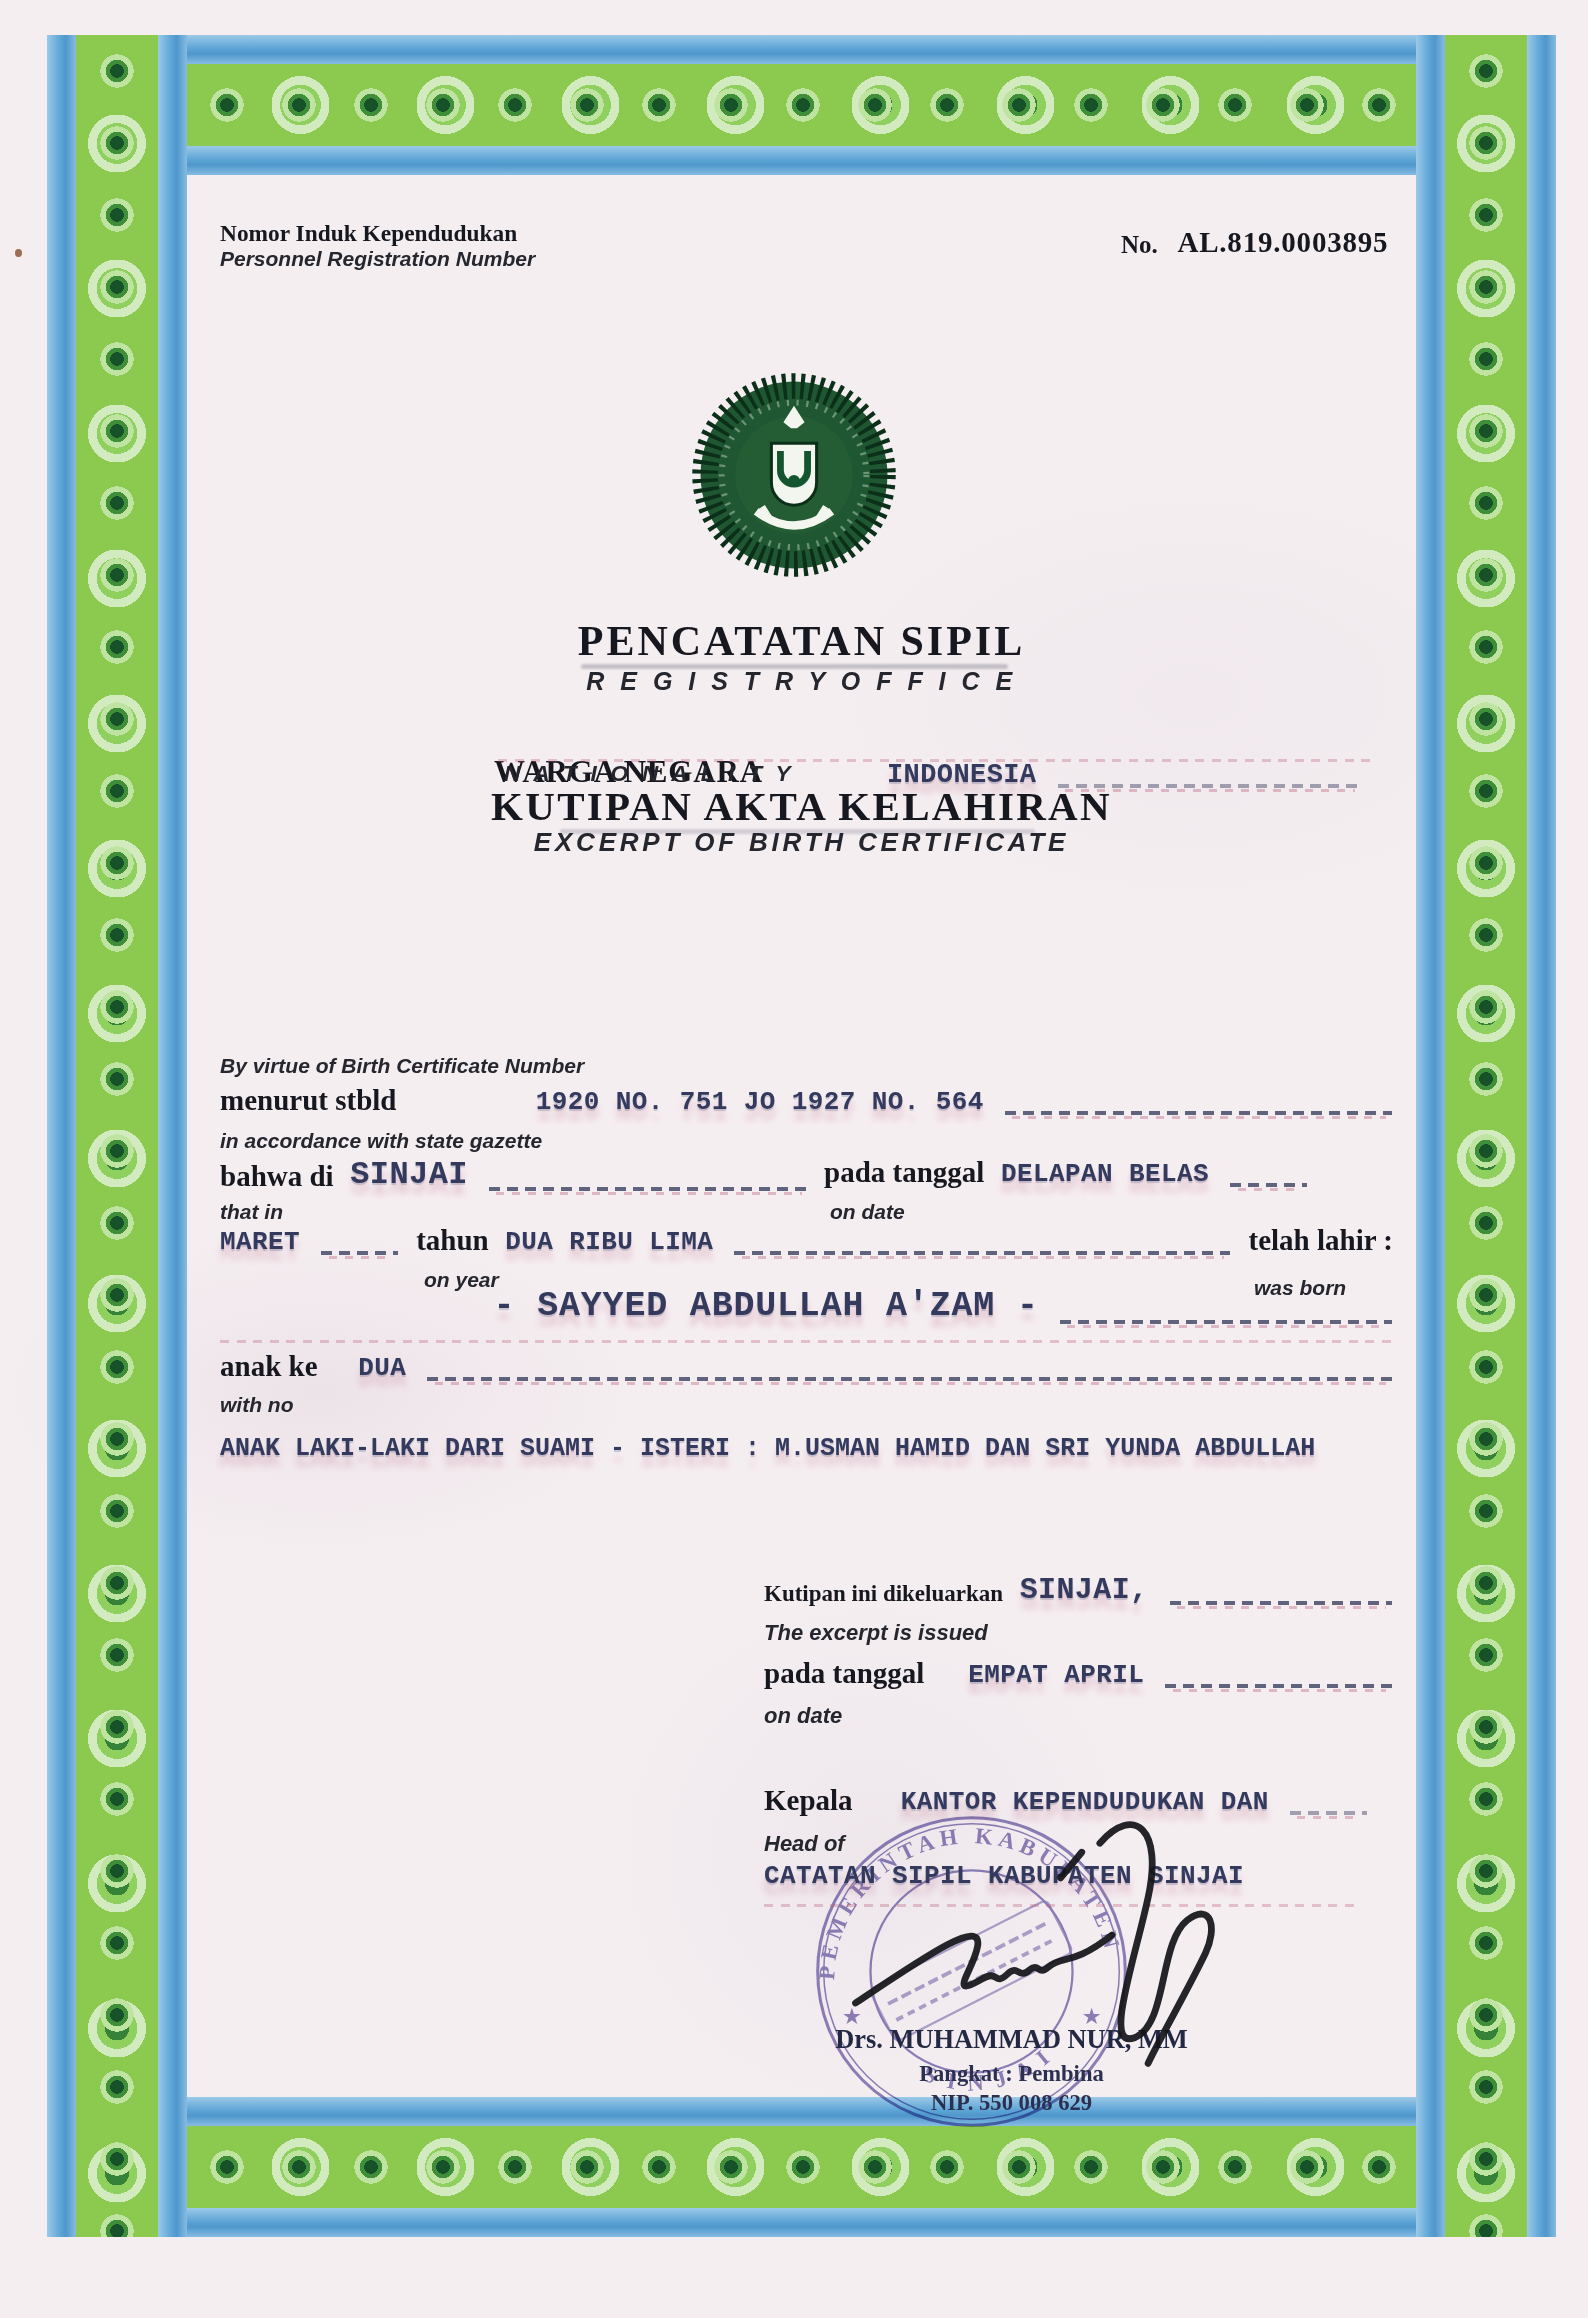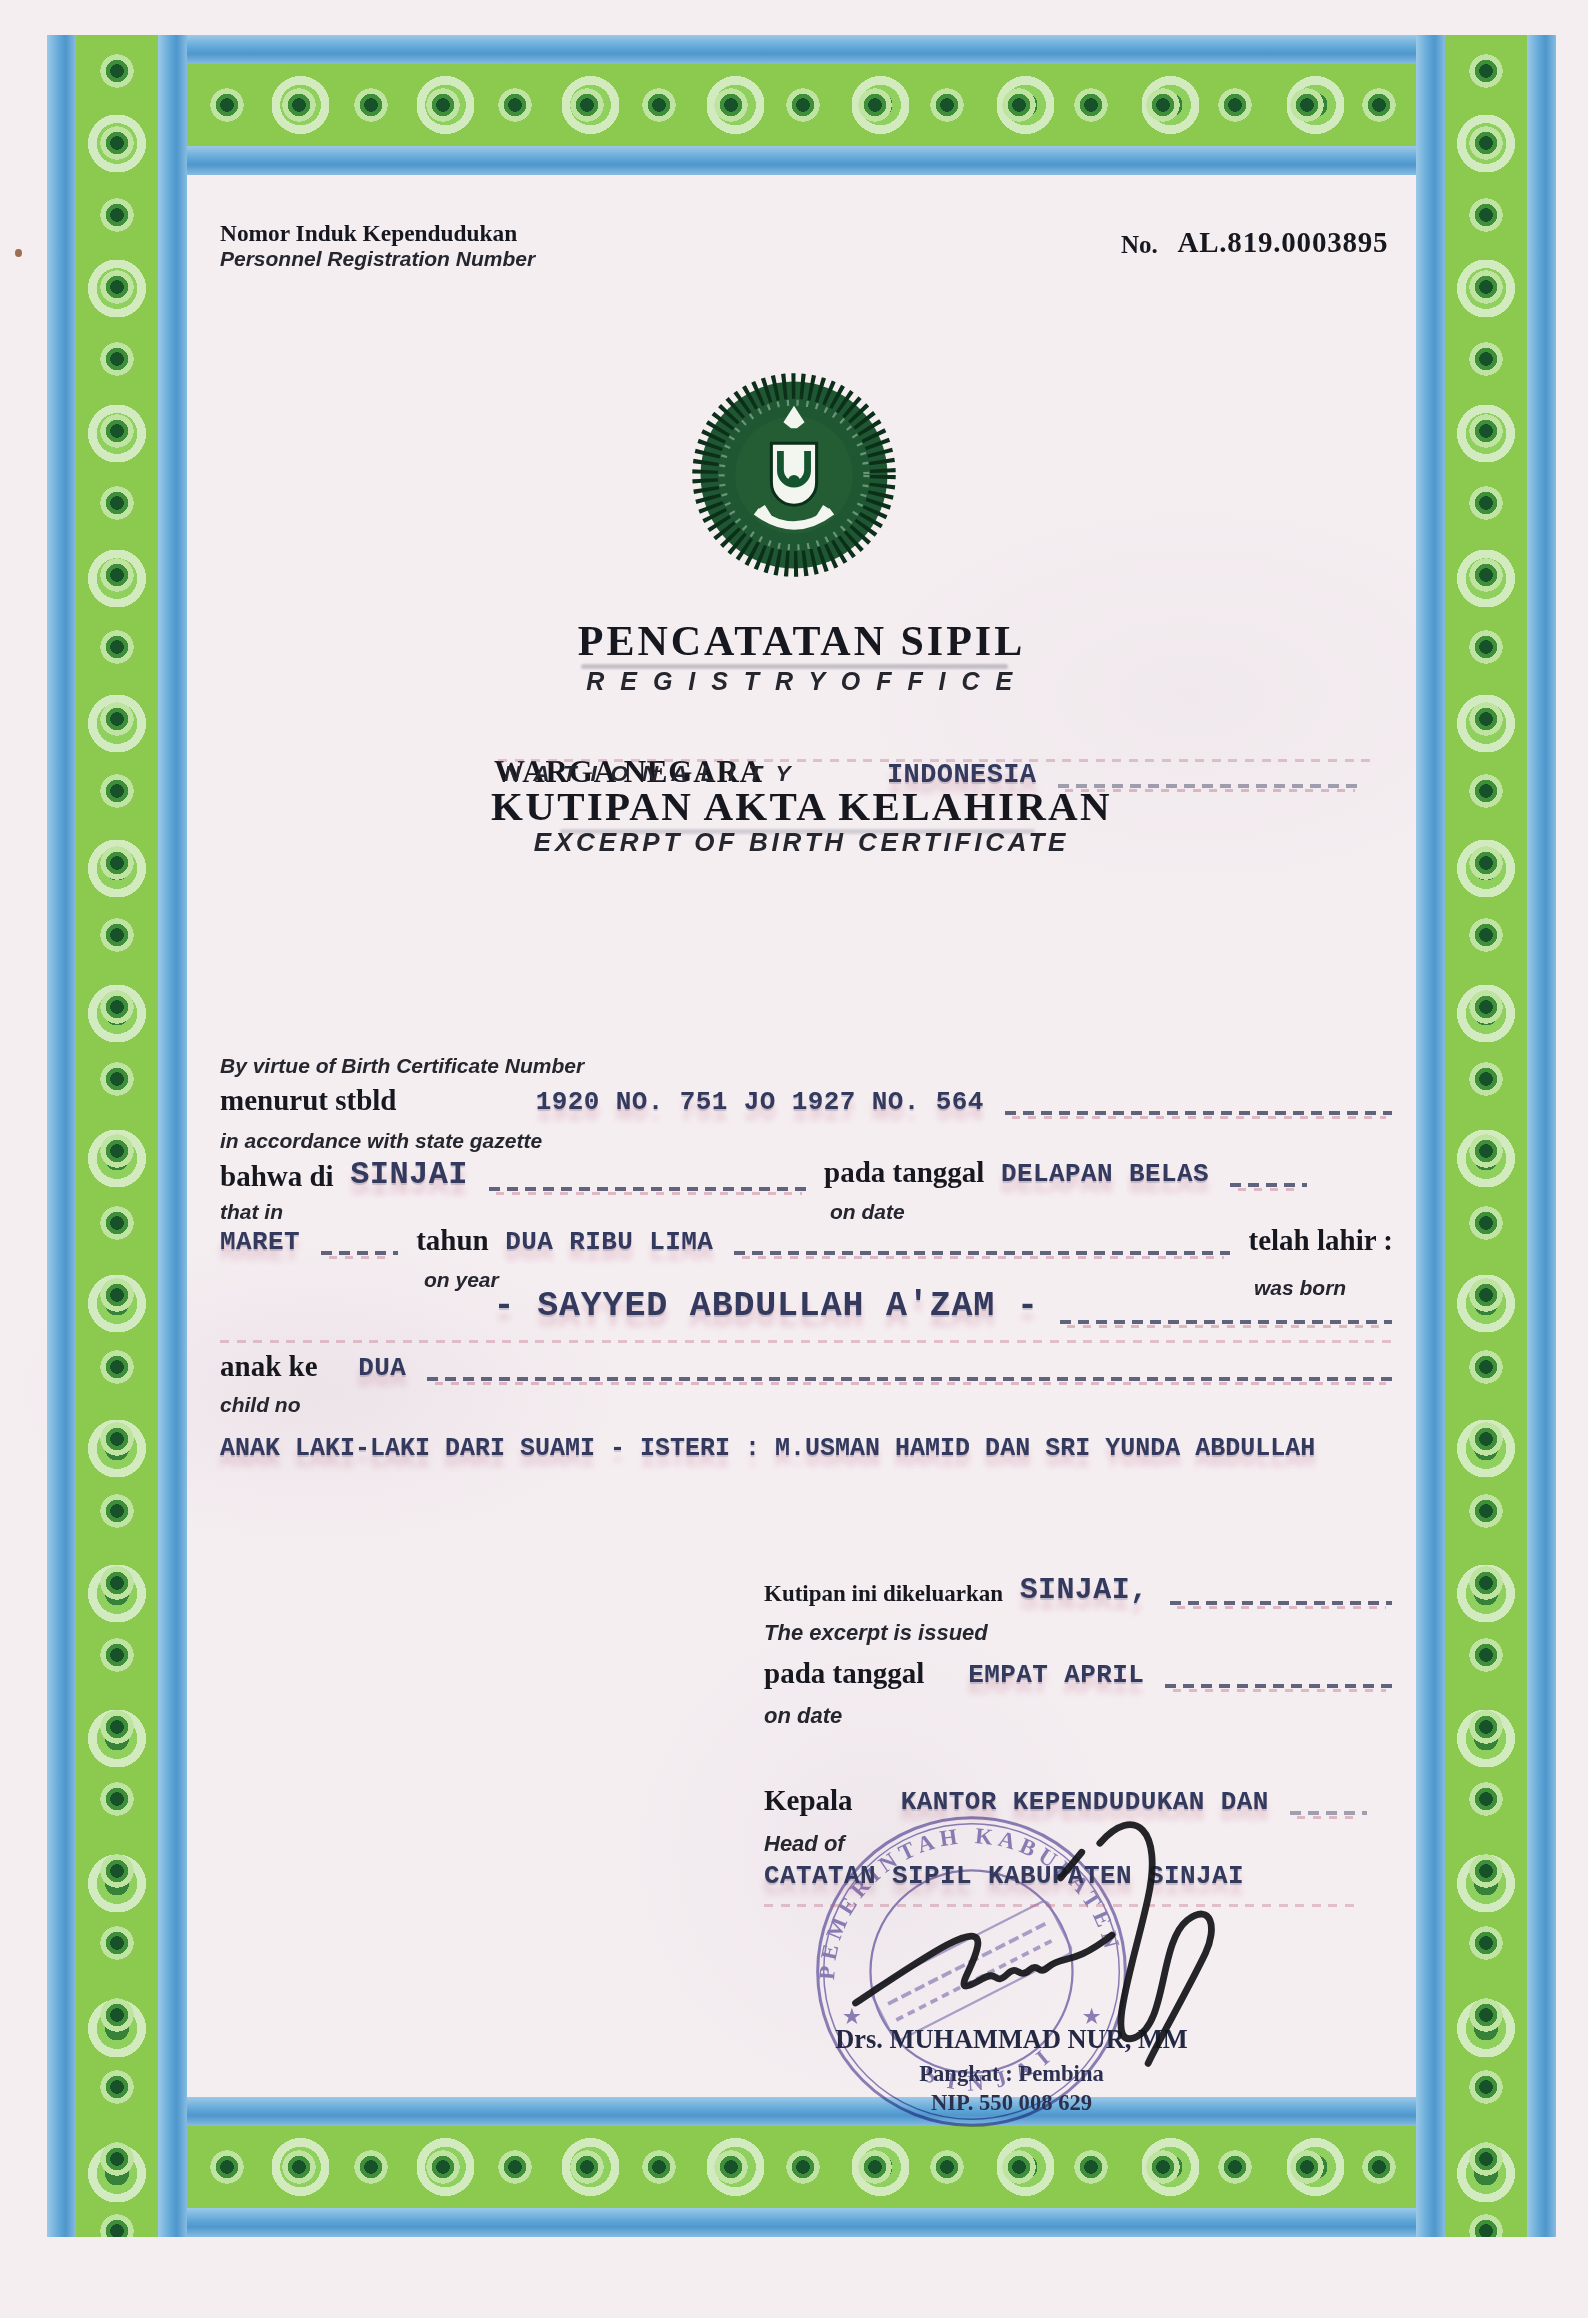--- a/index.html
+++ b/index.html
@@ -170,21 +170,21 @@
     <span class="fill"></span>
   </div>
   <div class="pinkline" style="left:220px; top:1340px; right:195px;"></div>
 
   <div class="row" style="left:220px; right:195px; top:1350px;">
     <span class="lbl" style="font-size:29px;">anak ke</span>
     <span style="flex:0 0 7.5px;"></span>
     <span class="typed" style="font-size:26px;">DUA</span>
     <span class="fill"></span>
   </div>
-  <div class="lbl-en" style="position:absolute; left:220px; top:1393px; font-size:21px;">child no</div>
+  <div class="lbl-en" style="position:absolute; left:220px; top:1393px; font-size:21px;">with no</div>
 
   <div class="typed" style="position:absolute; left:220px; top:1434px; font-size:25px; letter-spacing:0;">ANAK LAKI-LAKI DARI SUAMI - ISTERI  :  M.USMAN HAMID DAN SRI YUNDA ABDULLAH</div>
 
   <div class="row" style="left:764px; right:195px; top:1573px;">
     <span class="lbl" style="font-size:23px;">Kutipan ini dikeluarkan</span>
     <span class="typed" style="font-size:30px;">SINJAI,</span>
     <span class="fill"></span>
   </div>
   <div class="lbl-en" style="position:absolute; left:764px; top:1620px; font-size:22px;">The excerpt is issued</div>
 

